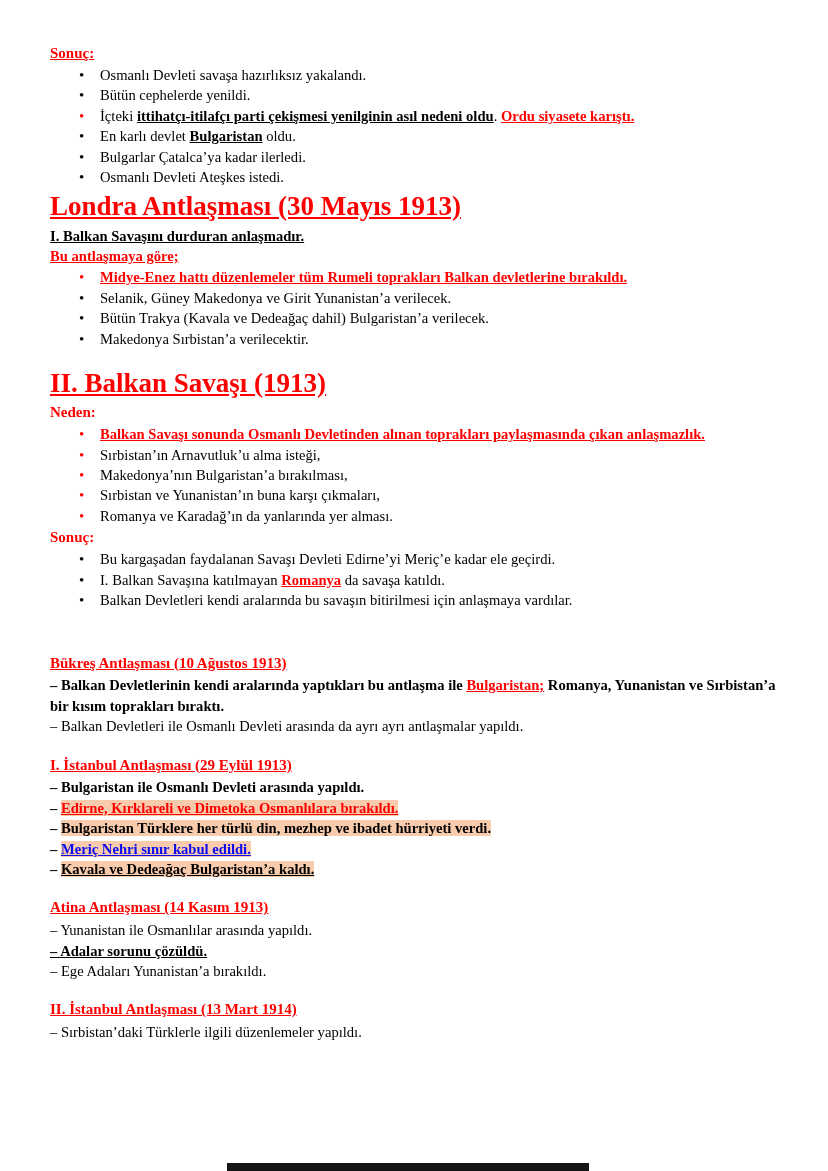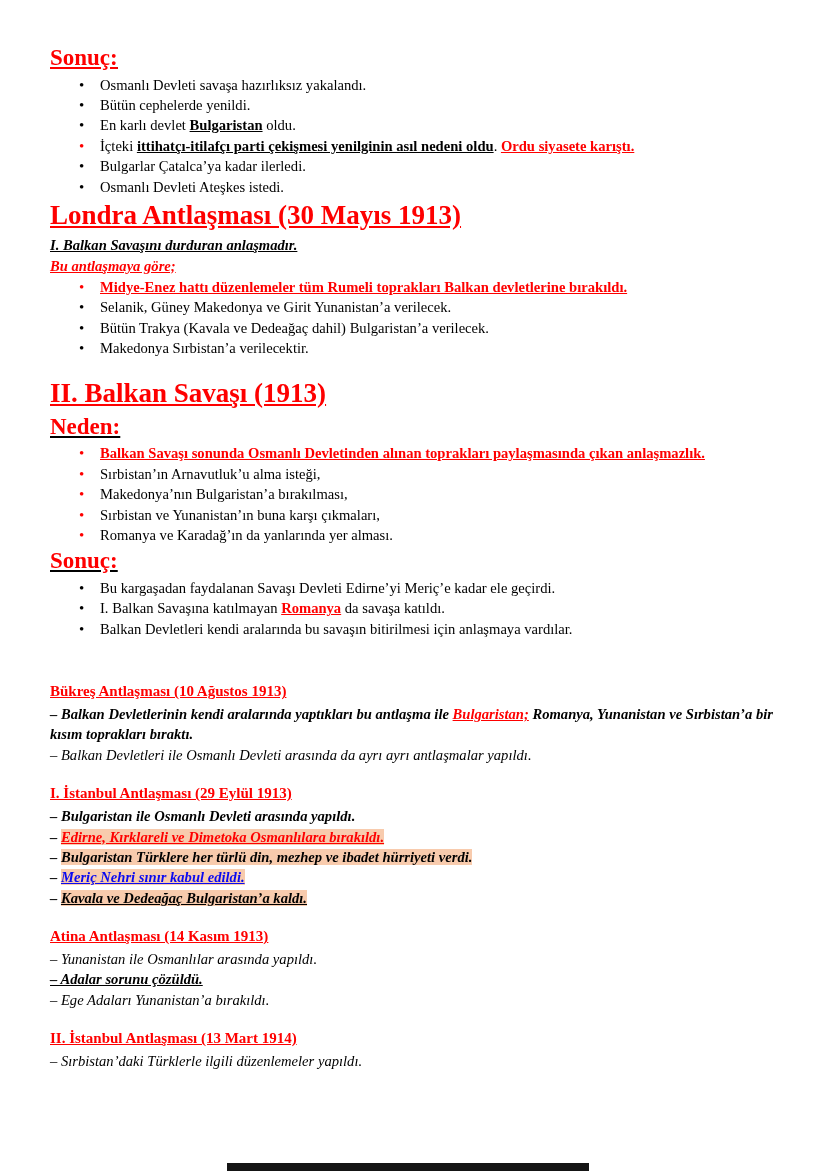--- a/index.html
+++ b/index.html
@@ -22,36 +22,34 @@
     padding: 42px 50px 0 50px;
     background: #ffffff;
   }
   .h-lg {
     font-size: 27px;
     font-weight: bold;
     line-height: 1.15;
     margin: 3px 0 4px 0;
   }
   .h-md {
-    font-size: 23px;
+    font-size: 15px;
     font-weight: bold;
     line-height: 1.2;
     margin: 2px 0 3px 0;
-    text-decoration: underline;
   }
   .h-sm {
     font-size: 15px;
     font-weight: bold;
     line-height: 1.45;
     margin: 0 0 1px 0;
   }
   .line {
     font-size: 14.6px;
     line-height: 1.4;
-    font-style: italic;
   }
   ul.bullets {
     list-style: none;
     margin: 1px 0 2px 0;
     padding: 0;
   }
   ul.bullets li {
     position: relative;
     padding-left: 50px;
     font-size: 14.6px;
@@ -85,22 +83,22 @@
 </style>
 </head>
 <body>
 
 <div class="page">
   <div id="doc">
       <div class="h-md"><span class="seg-red seg-bold seg-underline">Sonuç:</span></div>
       <ul class="bullets">
         <li class="bullet-item bullet-black"><span>Osmanlı Devleti savaşa hazırlıksız yakalandı.</span></li>
         <li class="bullet-item bullet-black"><span>Bütün cephelerde yenildi.</span></li>
+        <li class="bullet-item bullet-red"><span>İçteki </span><span class="seg-bold seg-underline">ittihatçı-itilafçı parti çekişmesi yenilginin asıl nedeni oldu</span><span>. </span><span class="seg-red seg-bold seg-underline">Ordu siyasete karıştı.</span></li>
         <li class="bullet-item bullet-black"><span>En karlı devlet </span><span class="seg-bold seg-underline">Bulgaristan</span><span> oldu.</span></li>
-        <li class="bullet-item bullet-red"><span>İçteki </span><span class="seg-bold seg-underline">ittihatçı-itilafçı parti çekişmesi yenilginin asıl nedeni oldu</span><span>. </span><span class="seg-red seg-bold seg-underline">Ordu siyasete karıştı.</span></li>
         <li class="bullet-item bullet-black"><span>Bulgarlar Çatalca’ya kadar ilerledi.</span></li>
         <li class="bullet-item bullet-black"><span>Osmanlı Devleti Ateşkes istedi.</span></li>
       </ul>
       <div class="h-lg"><span class="seg-red seg-bold seg-underline">Londra Antlaşması (30 Mayıs 1913)</span></div>
       <div class="line"><span class="seg-bold seg-underline">I. Balkan Savaşını durduran anlaşmadır.</span></div>
       <div class="line"><span class="seg-red seg-bold seg-underline">Bu antlaşmaya göre;</span></div>
       <ul class="bullets">
         <li class="bullet-item bullet-red"><span class="seg-red seg-bold seg-underline">Midye-Enez hattı düzenlemeler tüm Rumeli toprakları Balkan devletlerine bırakıldı.</span></li>
         <li class="bullet-item bullet-black"><span>Selanik, Güney Makedonya ve Girit Yunanistan’a verilecek.</span></li>
         <li class="bullet-item bullet-black"><span>Bütün Trakya (Kavala ve Dedeağaç dahil) Bulgaristan’a verilecek.</span></li>

